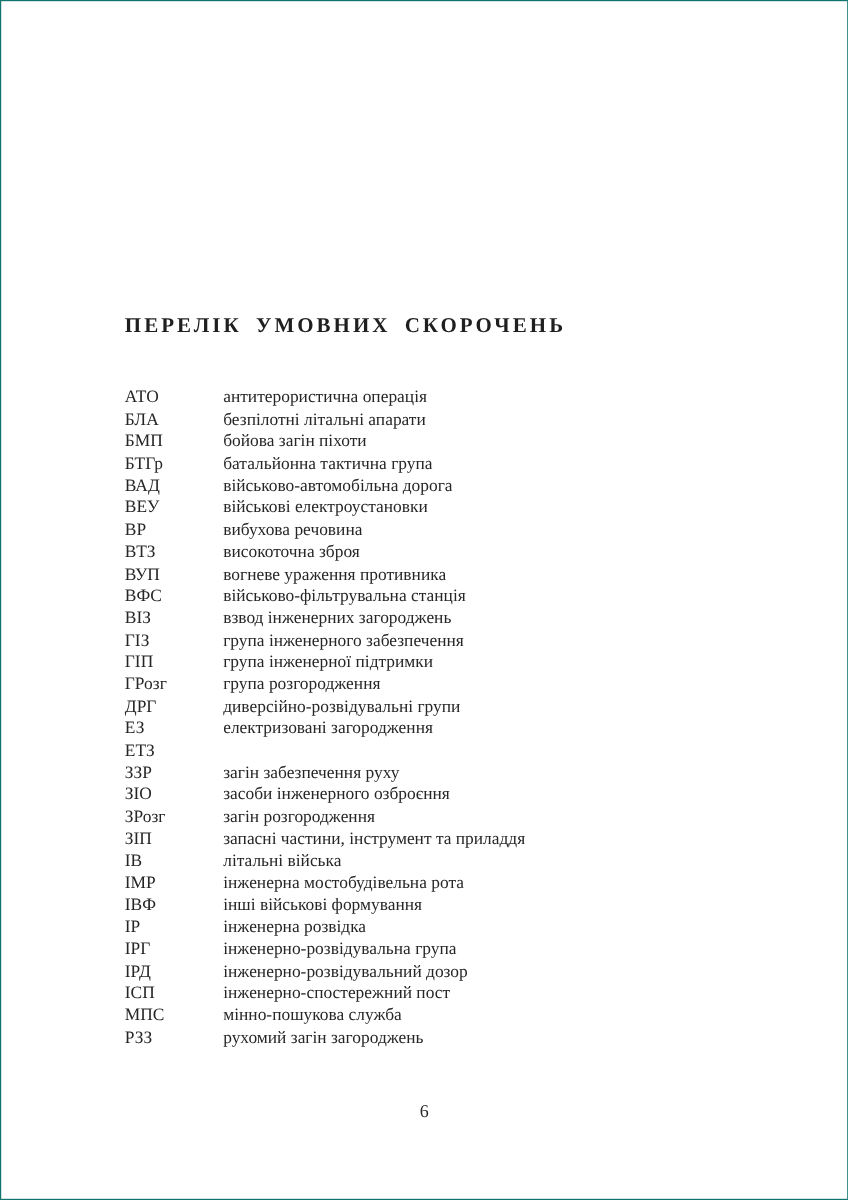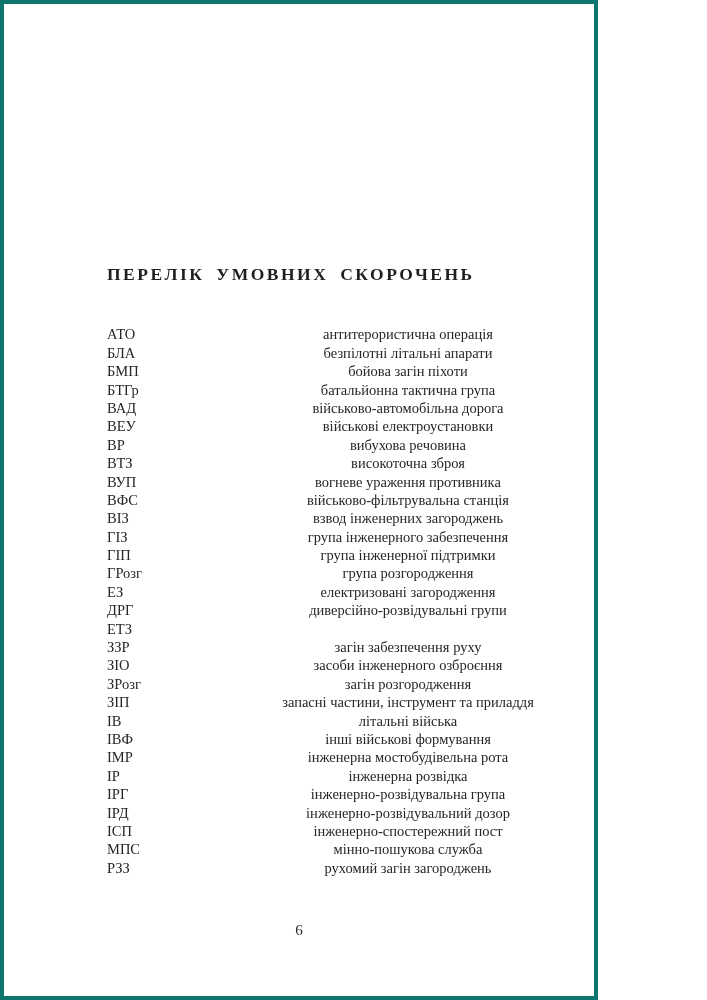--- a/index.html
+++ b/index.html
@@ -2,25 +2,25 @@
 <html><head>
 <meta charset="utf-8">
 <style>
   html, body {
     margin: 0;
     padding: 0;
     background: #ffffff;
   }
   .page {
     position: relative;
-    width: 598px;
+    width: 707px;
     height: 1000px;
     background: #ffffff;
     box-sizing: border-box;
-    border: 4px solid #0f766e;
+    border: 1px solid #0f766e;
     font-family: "Liberation Serif", "DejaVu Serif", serif;
     color: #262626;
     overflow: hidden;
   }
   .doc-title {
     position: absolute;
     left: 103px;
     top: 248px;
     font-size: 17.5px;
     font-weight: bold;
@@ -43,21 +43,20 @@
     line-height: 18.4px;
     font-size: 14.5px;
   }
   .abbr-term {
     flex: 0 0 82px;
     white-space: nowrap;
   }
   .abbr-def {
     flex: 1 1 auto;
     white-space: nowrap;
-    text-align: center;
   }
   .page-number {
     position: absolute;
     left: 0;
     right: 0;
     top: 918px;
     text-align: center;
     font-size: 15px;
     color: #2b2b2b;
   }
@@ -125,28 +124,28 @@
     </div>
       <div class="abbr-row">
       <span class="abbr-term">ГІП</span>
       <span class="abbr-def">група інженерної підтримки</span>
     </div>
       <div class="abbr-row">
       <span class="abbr-term">ГРозг</span>
       <span class="abbr-def">група розгородження</span>
     </div>
       <div class="abbr-row">
+      <span class="abbr-term">ДРГ</span>
+      <span class="abbr-def">диверсійно-розвідувальні групи</span>
+    </div>
+      <div class="abbr-row">
       <span class="abbr-term">ЕЗ</span>
       <span class="abbr-def">електризовані загородження</span>
     </div>
       <div class="abbr-row">
-      <span class="abbr-term">ДРГ</span>
-      <span class="abbr-def">диверсійно-розвідувальні групи</span>
-    </div>
-      <div class="abbr-row">
       <span class="abbr-term">ЕТЗ</span>
     </div>
       <div class="abbr-row">
       <span class="abbr-term">ЗЗР</span>
       <span class="abbr-def">загін забезпечення руху</span>
     </div>
       <div class="abbr-row">
       <span class="abbr-term">ЗІО</span>
       <span class="abbr-def">засоби інженерного озброєння</span>
     </div>
@@ -156,28 +155,28 @@
     </div>
       <div class="abbr-row">
       <span class="abbr-term">ЗІП</span>
       <span class="abbr-def">запасні частини, інструмент та приладдя</span>
     </div>
       <div class="abbr-row">
       <span class="abbr-term">ІВ</span>
       <span class="abbr-def">літальні війська</span>
     </div>
       <div class="abbr-row">
+      <span class="abbr-term">ІМР</span>
+      <span class="abbr-def">інженерна мостобудівельна рота</span>
+    </div>
+      <div class="abbr-row">
       <span class="abbr-term">ІВФ</span>
       <span class="abbr-def">інші військові формування</span>
     </div>
       <div class="abbr-row">
-      <span class="abbr-term">ІМР</span>
-      <span class="abbr-def">інженерна мостобудівельна рота</span>
-    </div>
-      <div class="abbr-row">
       <span class="abbr-term">ІР</span>
       <span class="abbr-def">інженерна розвідка</span>
     </div>
       <div class="abbr-row">
       <span class="abbr-term">ІРГ</span>
       <span class="abbr-def">інженерно-розвідувальна група</span>
     </div>
       <div class="abbr-row">
       <span class="abbr-term">ІРД</span>
       <span class="abbr-def">інженерно-розвідувальний дозор</span>

